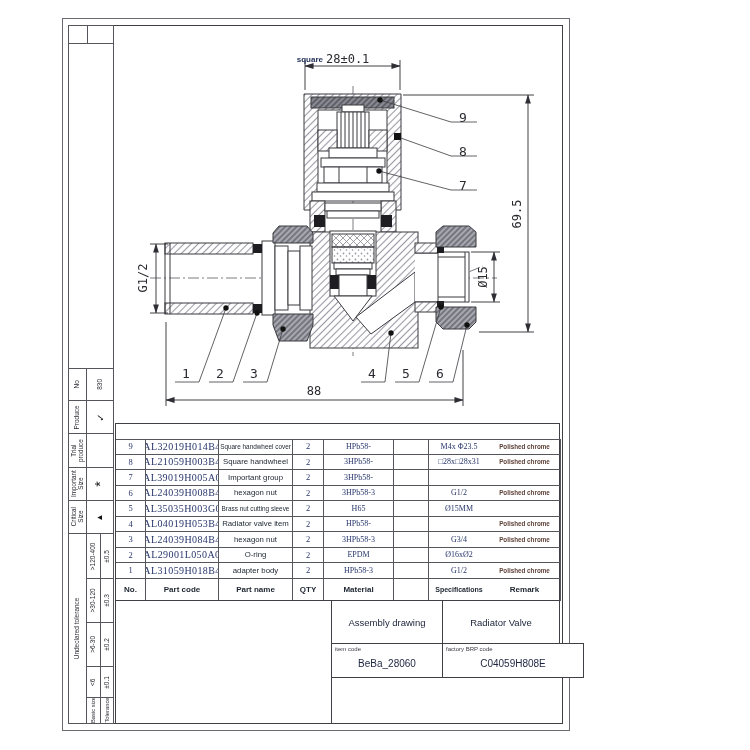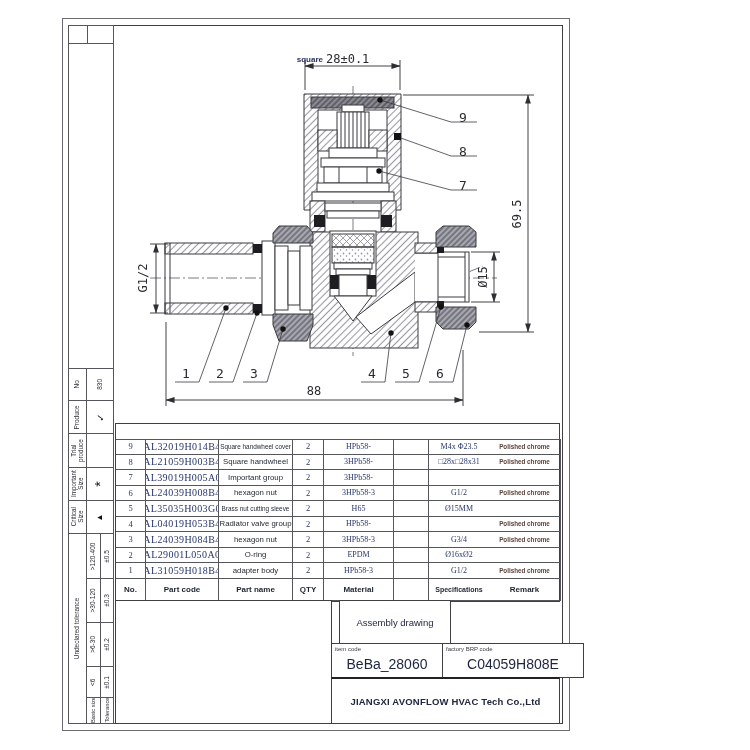--- a/index.html
+++ b/index.html
@@ -26,21 +26,21 @@
   .pn{font-size:7.8px;color:#1c2430;}
   .pn.sm{font-size:6.4px;}
   .mat,.spec{font-family:"Liberation Serif",serif;font-size:8px;color:#27356b;}
   .rem{font-size:6.3px;font-weight:bold;color:#5d4037;}
   .hdr{font-size:8px;font-weight:600;color:#1c2430;}
   .hdr.small{font-size:7px;}
   
   .tb{border:1px solid #3f3f45;background:#fff;display:flex;align-items:center;justify-content:center;}
   .tb-main{font-size:9.5px;color:#20283f;}
   .tb-lbl{position:absolute;left:3px;top:2px;font-size:6px;color:#3a3a44;}
-  .tb-val{font-size:14px;color:#1c2440;margin-top:6px;}
+  .tb-val{font-size:10px;color:#1c2440;margin-top:6px;}
   .tb-co{font-size:9.5px;font-weight:600;color:#20283f;letter-spacing:.2px;}
   .thick-top{border-top:2px solid #222;}
   
   text{font-family:"DejaVu Sans Mono",monospace;fill:#2a2a30;}
   .dimtxt{font-size:12px;}
   .calltxt{font-size:13px;}
   .sqlbl{font-size:8px;font-weight:bold;fill:#1f2d55;font-family:"Liberation Sans",sans-serif;}
 </style>
 </head>
 <body>
@@ -328,21 +328,21 @@
     <div class="c pc">AL35035H003G0</div>
     <div class="c pn sm">Brass nut cutting sleeve</div>
     <div class="c qty">2</div>
     <div class="c mat">H65</div>
     <div class="c"></div>
     <div class="c spec">Ø15MM</div>
     <div class="c rem"></div>
 
     <div class="c no">4</div>
     <div class="c pc">AL04019H053B4</div>
-    <div class="c pn">Radiator valve group</div>
+    <div class="c pn">Radiator valve item</div>
     <div class="c qty">2</div>
     <div class="c mat">HPb58-</div>
     <div class="c"></div>
     <div class="c spec"></div>
     <div class="c rem">Polished chrome</div>
 
     <div class="c no">3</div>
     <div class="c pc">AL24039H084B4</div>
     <div class="c pn">hexagon nut</div>
     <div class="c qty">2</div>
@@ -373,28 +373,28 @@
     <div class="c hdr">Part code</div>
     <div class="c hdr">Part name</div>
     <div class="c hdr">QTY</div>
     <div class="c hdr">Material</div>
     <div class="c"></div>
     <div class="c hdr small">Specifications</div>
     <div class="c hdr">Remark</div>
   </div>
 
   <div class="abs tb" style="left:115px;top:600px;width:217px;height:124px;"></div>
-  <div class="abs tb" style="left:331px;top:600px;width:112px;height:44px;margin-left:8px;">
+  <div class="abs tb" style="left:331px;top:600px;width:112px;height:44px;">
     <span class="tb-main">Assembly drawing</span>
+  </div>
+  <div class="abs tb" style="left:442px;top:600px;width:118px;height:44px;">
+    <span class="tb-main">Radiator Valve</span>
   </div>
   <div class="abs tb" style="left:331px;top:643px;width:112px;height:35px;">
     <span class="tb-lbl">item code</span>
     <span class="tb-val">BeBa_28060</span>
   </div>
   <div class="abs tb" style="left:442px;top:643px;width:142px;height:35px;">
     <span class="tb-lbl">factory BRP code</span>
     <span class="tb-val">C04059H808E</span>
   </div>
-  <div class="abs tb thick-top" style="left:331px;top:677px;width:229px;height:47px;">
-    <span class="tb-co">JIANGXI AVONFLOW HVAC Tech Co.,Ltd</span>
-  </div>
 
 </div>
 
 </body></html>

